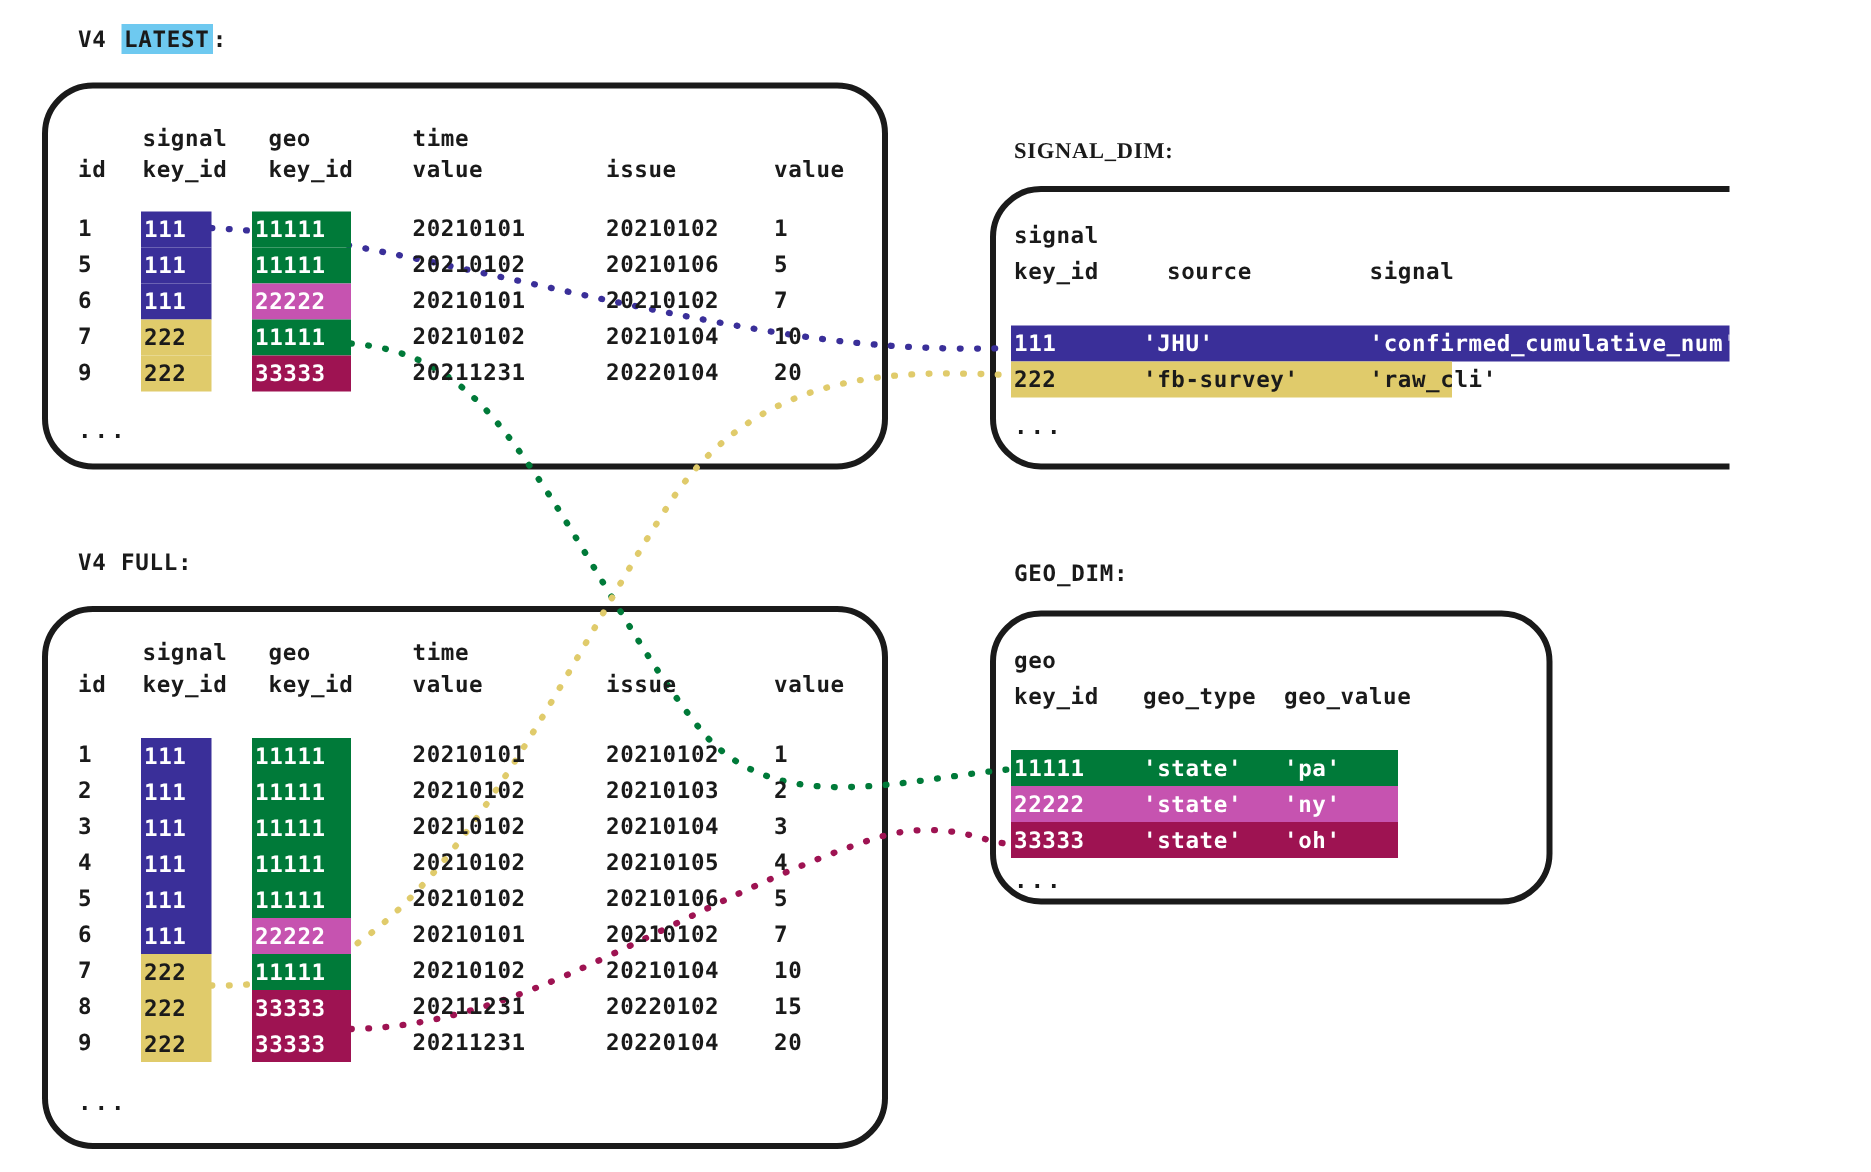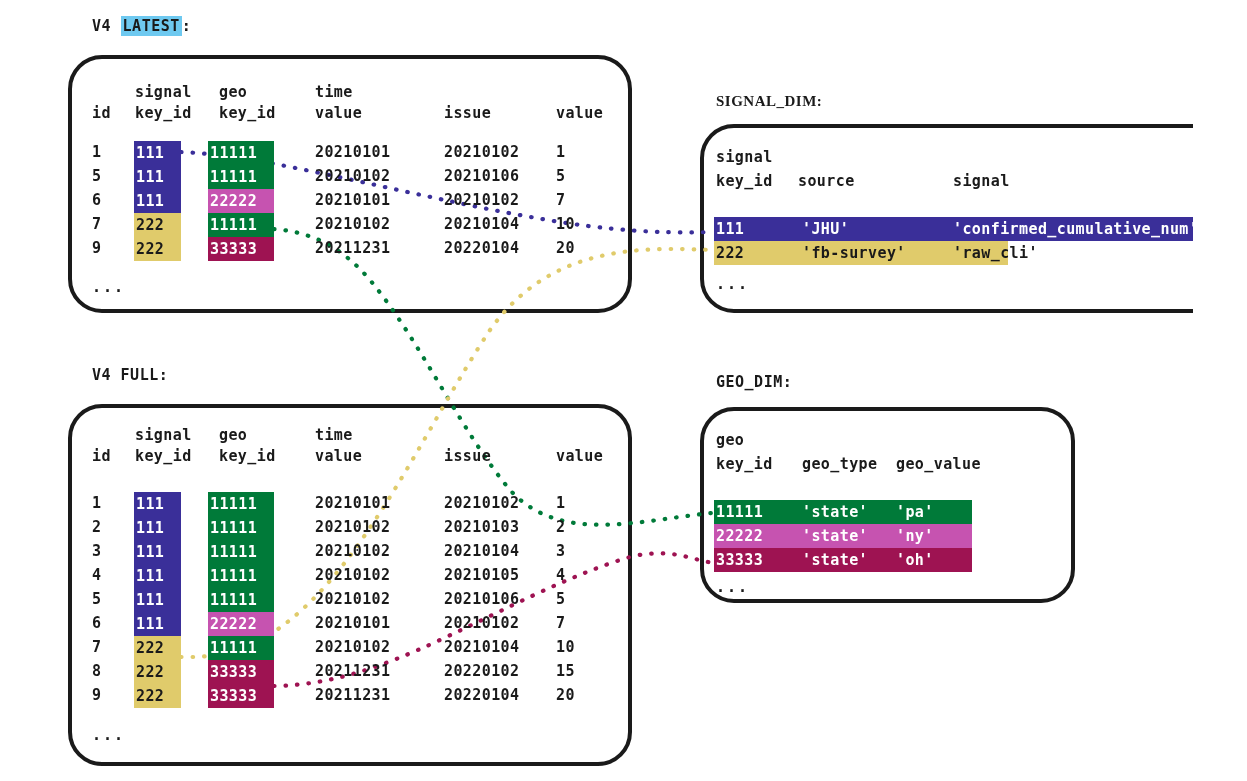--- a/index.html
+++ b/index.html
@@ -9,21 +9,20 @@
   }
   body {
     font-family: "DejaVu Sans Mono", "Liberation Mono", monospace;
   }
   #canvas {
     position: relative;
     width: 1153px;
     height: 781px;
     background: #ffffff;
     overflow: hidden;
-    margin-left: 40px;
   }
   svg.edges {
     position: absolute;
     left: 0; top: 0;
     width: 1247px;
     height: 781px;
     pointer-events: none;
     z-index: 5;
   }
   .caption {
@@ -124,21 +123,21 @@
     <div class="hdr-line" style="left:275px; top:447px;">value</div>
     <div class="hdr-line" style="left:404px; top:447px;">issue</div>
     <div class="hdr-line" style="left:516px; top:447px;">value</div>
 
     <div class="ellipsis" style="left:52px; top:726px;">...</div>
   </div>
 
   <div class="tbl" style="left:0; top:0;">
     <div class="hdr-line" style="left:676px; top:148px;">signal</div>
     <div class="hdr-line" style="left:676px; top:172px;">key_id</div>
-    <div class="hdr-line" style="left:758px; top:172px;">source</div>
+    <div class="hdr-line" style="left:778px; top:172px;">source</div>
     <div class="hdr-line" style="left:913px; top:172px;">signal</div>
     <div class="ellipsis" style="left:676px; top:275px;">...</div>
   </div>
 
   <div class="tbl" style="left:0; top:0;">
     <div class="hdr-line" style="left:676px; top:431px;">geo</div>
     <div class="hdr-line" style="left:676px; top:455px;">key_id</div>
     <div class="hdr-line" style="left:762px; top:455px;">geo_type</div>
     <div class="hdr-line" style="left:856px; top:455px;">geo_value</div>
     <div class="ellipsis" style="left:676px; top:578px;">...</div>

